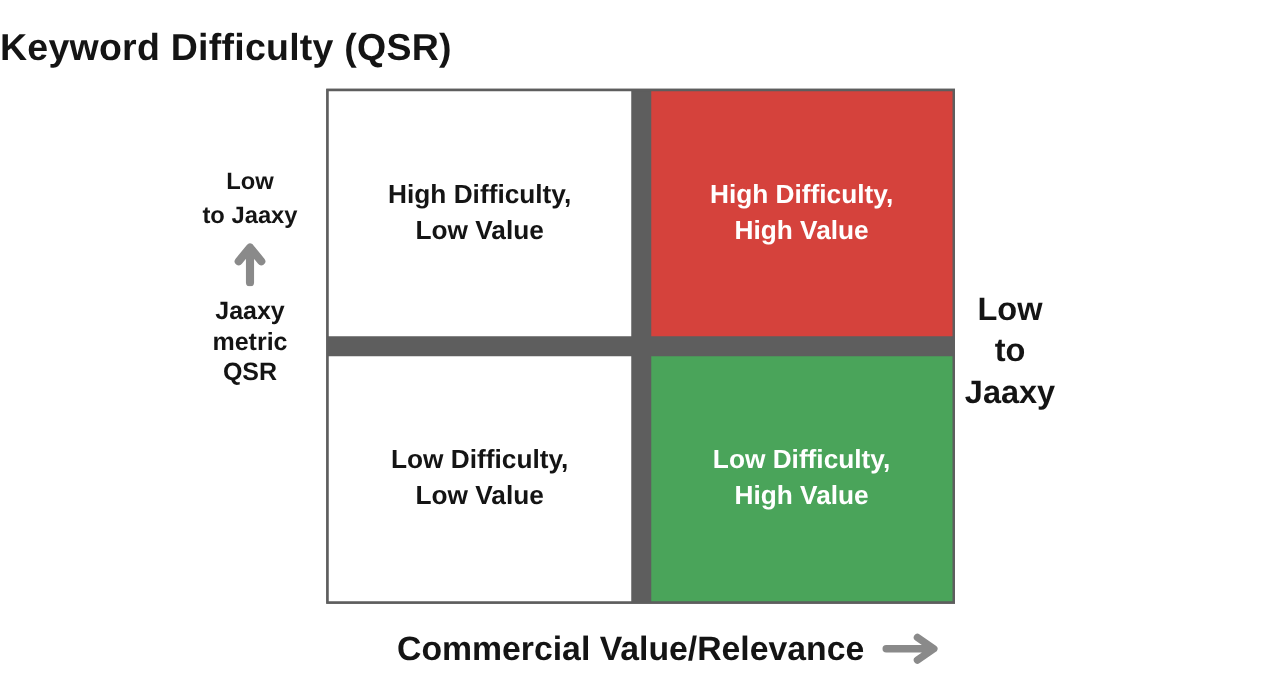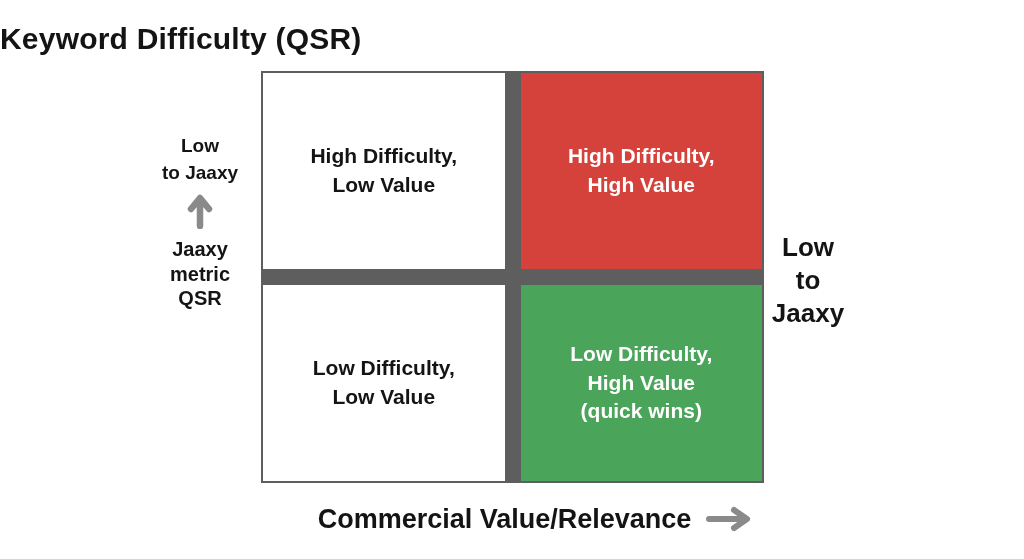--- a/index.html
+++ b/index.html
@@ -86,21 +86,20 @@
     <span>High Difficulty,</span>
     <span>High Value</span>
   </div>
   <div class="quad q-white">
     <span>Low Difficulty,</span>
     <span>Low Value</span>
   </div>
   <div class="quad q-green">
     <span>Low Difficulty,</span>
     <span>High Value</span>
-    <span>(quick wins)</span>
   </div>
 </div>
 
 <div class="left-axis">
   <div class="left-scale">
     <div>Low</div>
     <div>to Jaaxy</div>
   </div>
   <div class="arrow-up">
     <svg width="26" height="36" viewBox="0 0 26 36">

